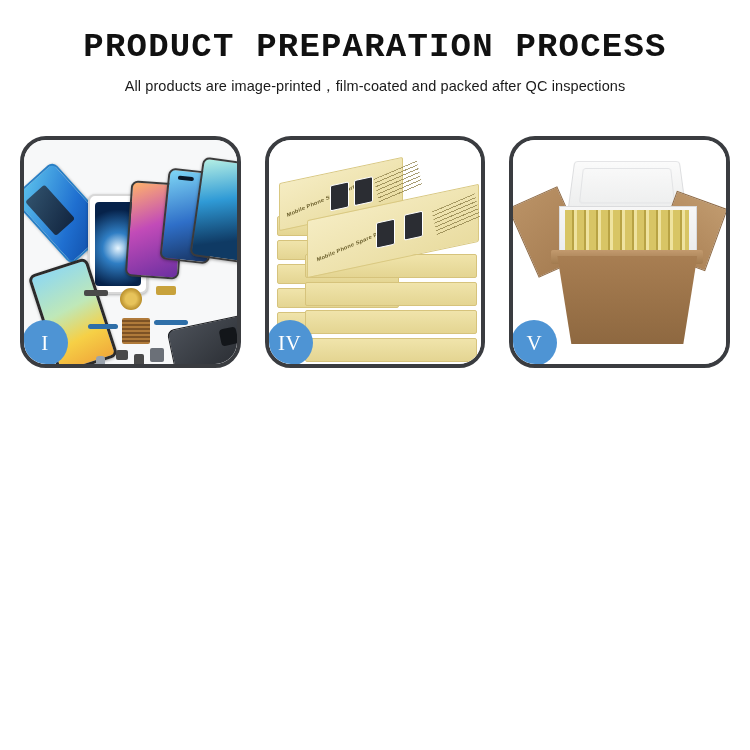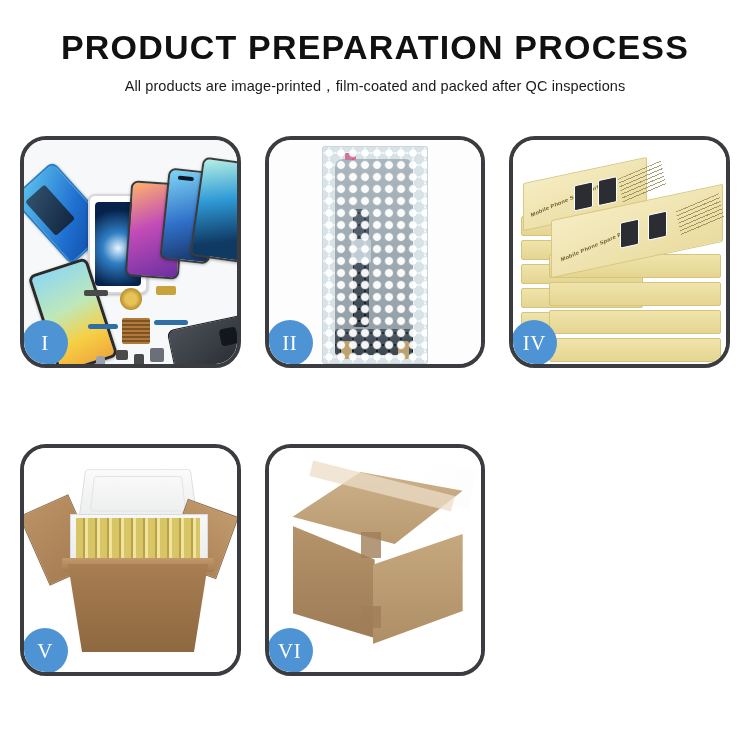--- a/index.html
+++ b/index.html
@@ -11,20 +11,21 @@
     position:relative;
   }
   .header{ text-align:center; padding-top:30px; }
   .title{
     font-size:34px;
     font-weight:700;
     letter-spacing:1.2px;
     color:#111111;
     line-height:1.05;
     white-space:nowrap;
+    font-family:Liberation Mono, monospace;
   }
   .subtitle{
     font-size:14.5px;
     font-weight:400;
     color:#1a1a1a;
     margin-top:11px;
     letter-spacing:0.1px;
     white-space:nowrap;
   }
   .grid{
@@ -225,37 +226,20 @@
         <div class="part" style="left:126px;top:208px;width:14px;height:14px;background:#6b7078;"></div>
         <div class="backcase">
             <div class="lens"></div>
           </div>
 
       </div>
       <div class="badge">I</div>
     </div>
   </div>
 
-  <div class="cell">
-    <div class="panel">
-      <div class="photo p2">
-        <div class="bag">
-          <div class="lcd"></div>
-          <div class="lcdflex"></div>
-          <div class="lcdchip"></div>
-          <div class="lcdtail"></div>
-          <div class="conn" style="left:18px;bottom:4px;"></div>
-          <div class="conn" style="right:18px;bottom:4px;"></div>
-          <div class="pinksticker"></div>
-          <div class="bubbles"></div>
-        </div>
-      </div>
-      <div class="badge">II</div>
-    </div>
-  </div>
 
 
   <div class="cell">
     <div class="panel">
       <div class="photo p4">
         <div class="stackwrap">
 
           <div class="sbox" style="left:0px;top:58px;width:120px;height:18px;"></div>
           <div class="sbox" style="left:0px;top:82px;width:120px;height:18px;"></div>
           <div class="sbox" style="left:0px;top:106px;width:120px;height:18px;"></div>
@@ -296,28 +280,14 @@
         <div class="flapR"></div>
         <div class="foambody"></div>
         <div class="bars"></div>
         <div class="cartonrim"></div>
         <div class="cartonbody"></div>
       </div>
       <div class="badge">V</div>
     </div>
   </div>
 
-  <div class="cell">
-    <div class="panel">
-      <div class="photo p6">
-        <div class="shine"></div>
-        <div class="boxtop"></div>
-        <div class="tape"></div>
-        <div class="boxfrontL"></div>
-        <div class="boxfrontR"></div>
-        <div class="tab1"></div>
-        <div class="tab2"></div>
-      </div>
-      <div class="badge">VI</div>
-    </div>
-  </div>
 
 </div>
 
 </body></html>

